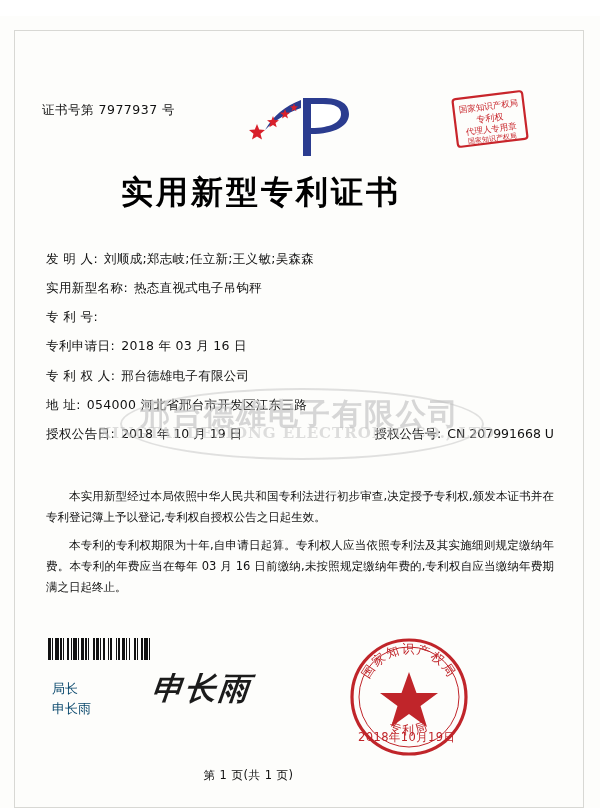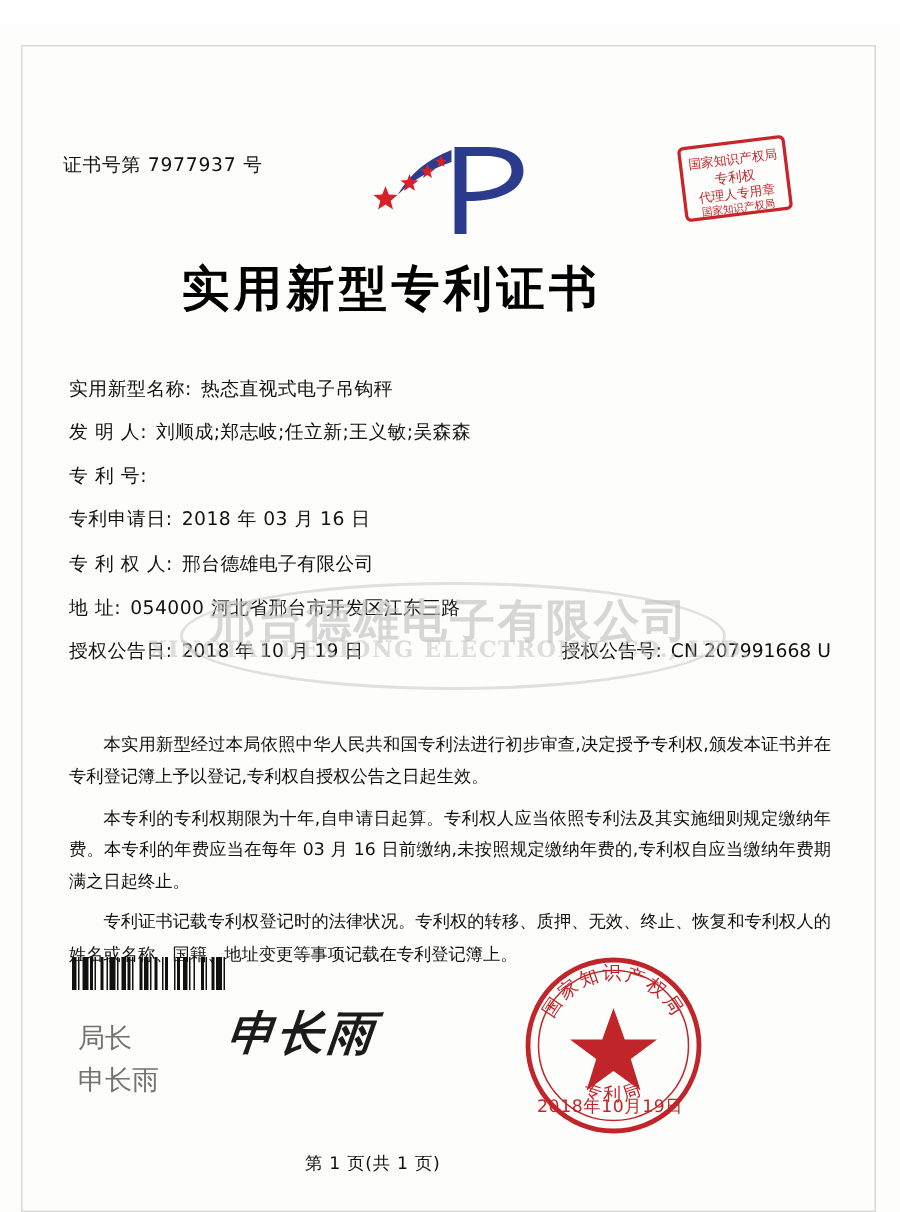--- a/index.html
+++ b/index.html
@@ -126,23 +126,23 @@
   .barcode i {
     display: block;
     background: #111;
     height: 100%;
   }
 
   
   .sig-label {
     position: absolute;
     left: 52px; top: 663px;
-    font-size: 18px;
+    font-size: 13px;
     line-height: 1.55;
-    color: #737373;
+    color: #0c4a6e;
   }
   .sig-hand {
     position: absolute;
     left: 152px; top: 652px;
     font-family: "DejaVu Serif", "Liberation Serif", serif;
     font-size: 31px;
     font-weight: bold;
     font-style: italic;
     letter-spacing: 2px;
     color: #1b1b1b;
@@ -250,26 +250,26 @@
         <text x="43" y="44" font-family="DejaVu Sans, sans-serif" font-size="8.5" fill="#c8252b" text-anchor="middle">代理人专用章</text>
         <text x="43" y="53" font-family="DejaVu Sans, sans-serif" font-size="7" fill="#c8252b" text-anchor="middle">国家知识产权局</text>
       </g>
     </svg>
   </div>
 
   <div class="title">实用新型专利证书</div>
 
   <div class="fields">
     <div class="f-row">
+      <span class="f-label">发 明 人:</span>
+      <span class="f-value">刘顺成;郑志岐;任立新;王义敏;吴森森</span>
+    </div>
+    <div class="f-row">
       <span class="f-label">实用新型名称:</span>
       <span class="f-value">热态直视式电子吊钩秤</span>
-    </div>
-    <div class="f-row">
-      <span class="f-label">发 明 人:</span>
-      <span class="f-value">刘顺成;郑志岐;任立新;王义敏;吴森森</span>
     </div>
     <div class="f-row">
       <span class="f-label">专 利 号:</span>
     </div>
     <div class="f-row">
       <span class="f-label">专利申请日:</span>
       <span class="f-value">2018 年 03 月 16 日</span>
     </div>
     <div class="f-row">
       <span class="f-label">专 利 权 人:</span>
@@ -285,21 +285,20 @@
       <span class="f-right">
         <span>授权公告号:</span>
         <span style="padding-left:6px">CN 207991668 U</span>
       </span>
     </div>
   </div>
 
   <div class="paras">
     <p>本实用新型经过本局依照中华人民共和国专利法进行初步审查,决定授予专利权,颁发本证书并在专利登记簿上予以登记,专利权自授权公告之日起生效。</p>
     <p>本专利的专利权期限为十年,自申请日起算。专利权人应当依照专利法及其实施细则规定缴纳年费。本专利的年费应当在每年 03 月 16 日前缴纳,未按照规定缴纳年费的,专利权自应当缴纳年费期满之日起终止。</p>
-    <p>专利证书记载专利权登记时的法律状况。专利权的转移、质押、无效、终止、恢复和专利权人的姓名或名称、国籍、地址变更等事项记载在专利登记簿上。</p>
   </div>
 
   <div class="barcode" id="barcode">
       <i style="width: 3px; background: rgb(17, 17, 17);"></i>
       <i style="width: 1px; background: transparent;"></i>
       <i style="width: 1px; background: rgb(17, 17, 17);"></i>
       <i style="width: 2px; background: transparent;"></i>
       <i style="width: 4px; background: rgb(17, 17, 17);"></i>
       <i style="width: 1px; background: transparent;"></i>
       <i style="width: 2px; background: rgb(17, 17, 17);"></i>

